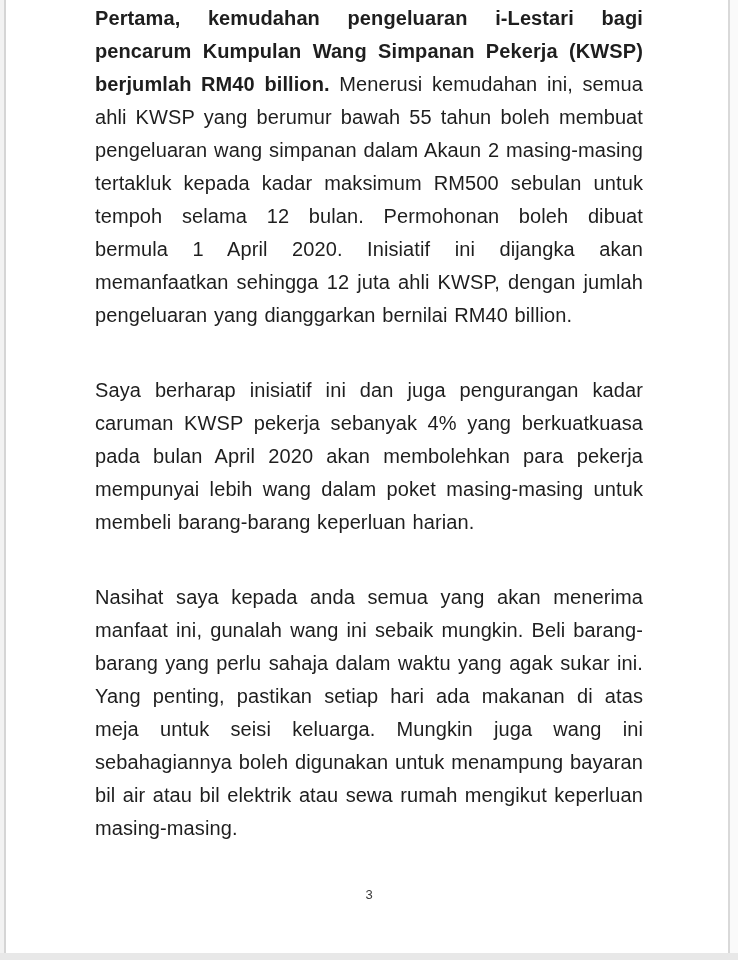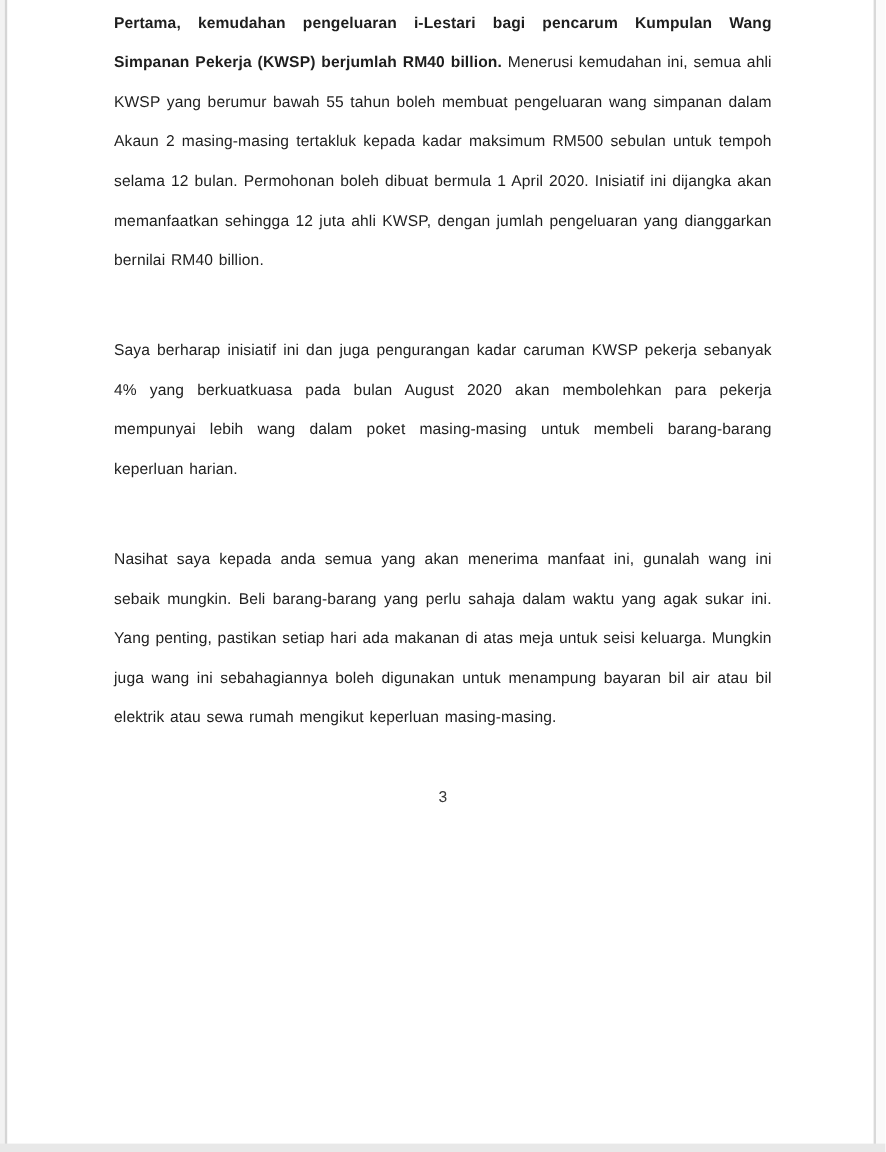--- a/index.html
+++ b/index.html
@@ -47,21 +47,21 @@
     z-index: 2;
   }
   .content {
     position: absolute;
     left: 95px;
     top: 2px;
     width: 548px;
   }
   .para {
     margin: 0 0 42px 0;
-    font-size: 13px;
+    font-size: 20px;
     line-height: 33px;
     text-align: justify;
     letter-spacing: 0.1px;
     word-spacing: 1px;
   }
   .para strong {
     font-weight: bold;
   }
   .page-number {
     margin-top: 36px;
@@ -79,21 +79,21 @@
   <div class="page-edge-left-band"></div>
   <div class="page-edge-left-line"></div>
   <div class="page-edge-right-band"></div>
   <div class="page-edge-right-line"></div>
   <div class="page-edge-bottom-strip"></div>
 
   <div class="content">
 
     <p class="para"><strong>Pertama, kemudahan pengeluaran i-Lestari bagi pencarum Kumpulan Wang Simpanan Pekerja (KWSP) berjumlah RM40 billion.</strong><span> Menerusi kemudahan ini, semua ahli KWSP yang berumur bawah 55 tahun boleh membuat pengeluaran wang simpanan dalam Akaun 2 masing-masing tertakluk kepada kadar maksimum RM500 sebulan untuk tempoh selama 12 bulan. Permohonan boleh dibuat bermula 1 April 2020. Inisiatif ini dijangka akan memanfaatkan sehingga 12 juta ahli KWSP, dengan jumlah pengeluaran yang dianggarkan bernilai RM40 billion.</span></p>
 
-    <p class="para"><span>Saya berharap inisiatif ini dan juga pengurangan kadar caruman KWSP pekerja sebanyak 4% yang berkuatkuasa pada bulan August 2020 akan membolehkan para pekerja mempunyai lebih wang dalam poket masing-masing untuk membeli barang-barang keperluan harian.</span></p>
+    <p class="para"><span>Saya berharap inisiatif ini dan juga pengurangan kadar caruman KWSP pekerja sebanyak 4% yang berkuatkuasa pada bulan April 2020 akan membolehkan para pekerja mempunyai lebih wang dalam poket masing-masing untuk membeli barang-barang keperluan harian.</span></p>
 
     <p class="para"><span>Nasihat saya kepada anda semua yang akan menerima manfaat ini, gunalah wang ini sebaik mungkin. Beli barang-barang yang perlu sahaja dalam waktu yang agak sukar ini. Yang penting, pastikan setiap hari ada makanan di atas meja untuk seisi keluarga. Mungkin juga wang ini sebahagiannya boleh digunakan untuk menampung bayaran bil air atau bil elektrik atau sewa rumah mengikut keperluan masing-masing.</span></p>
 
     <div class="page-number">3</div>
 
   </div>
 
 </div>
 
 </body></html>

